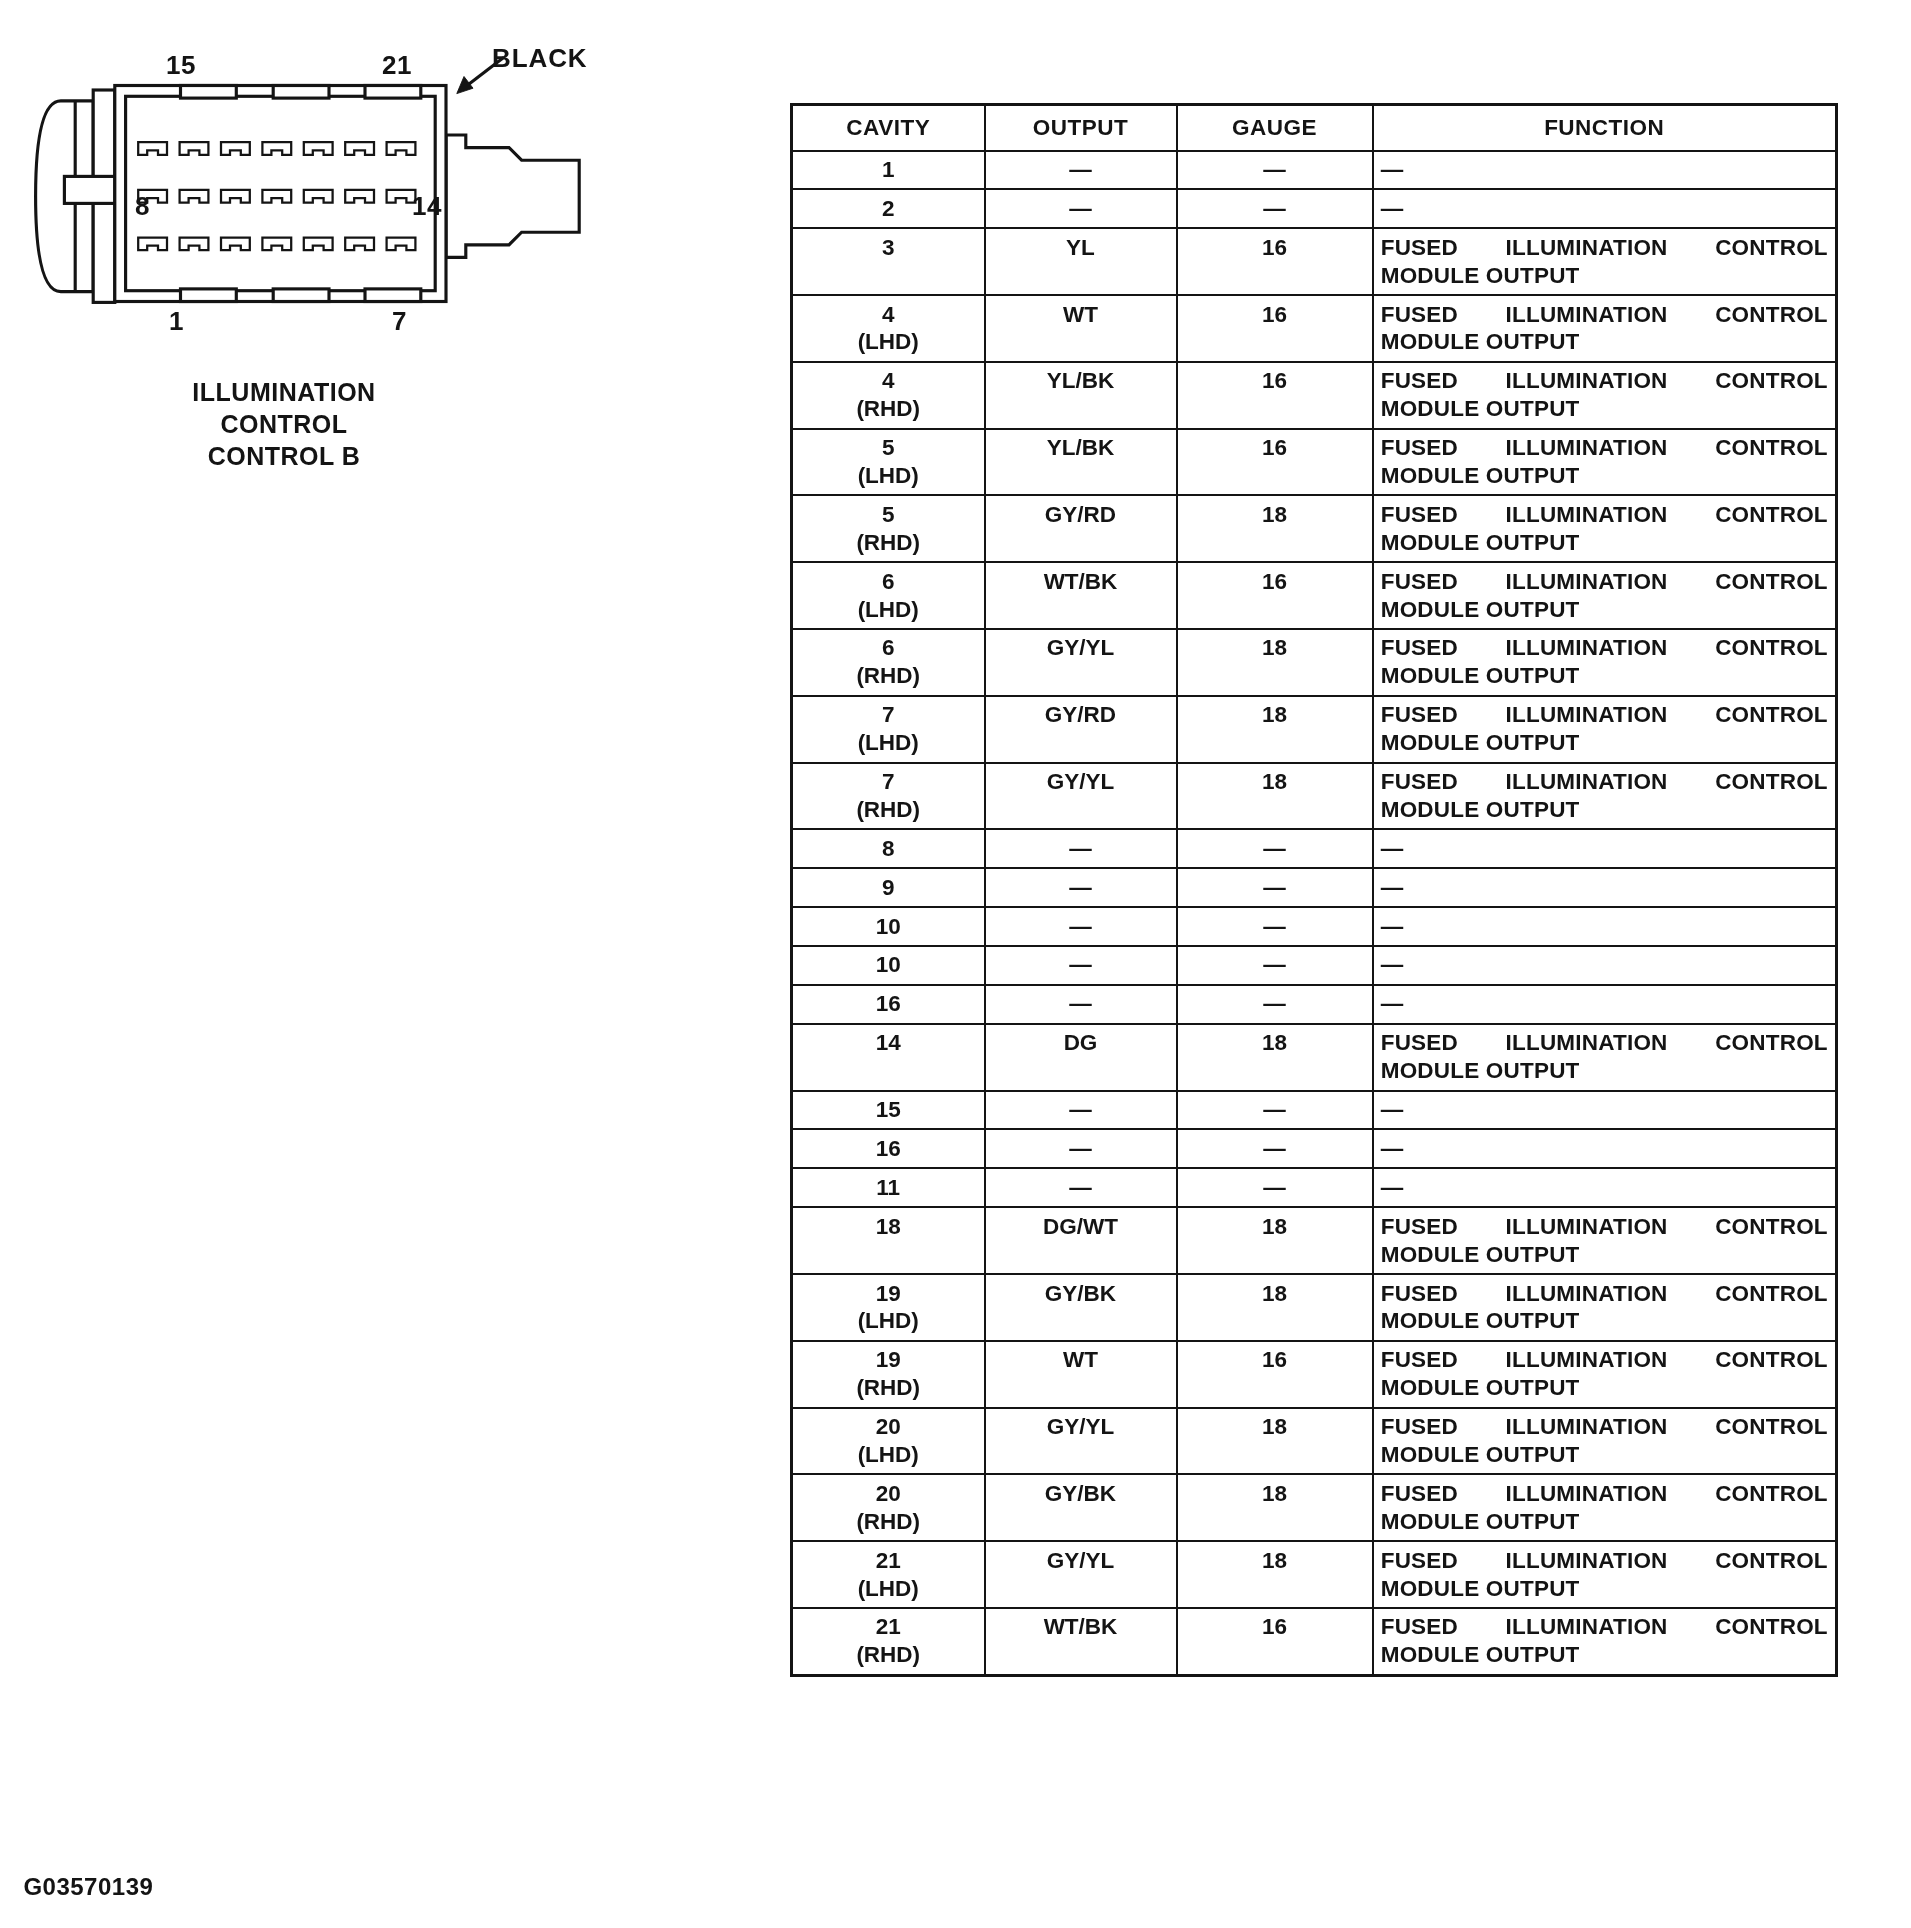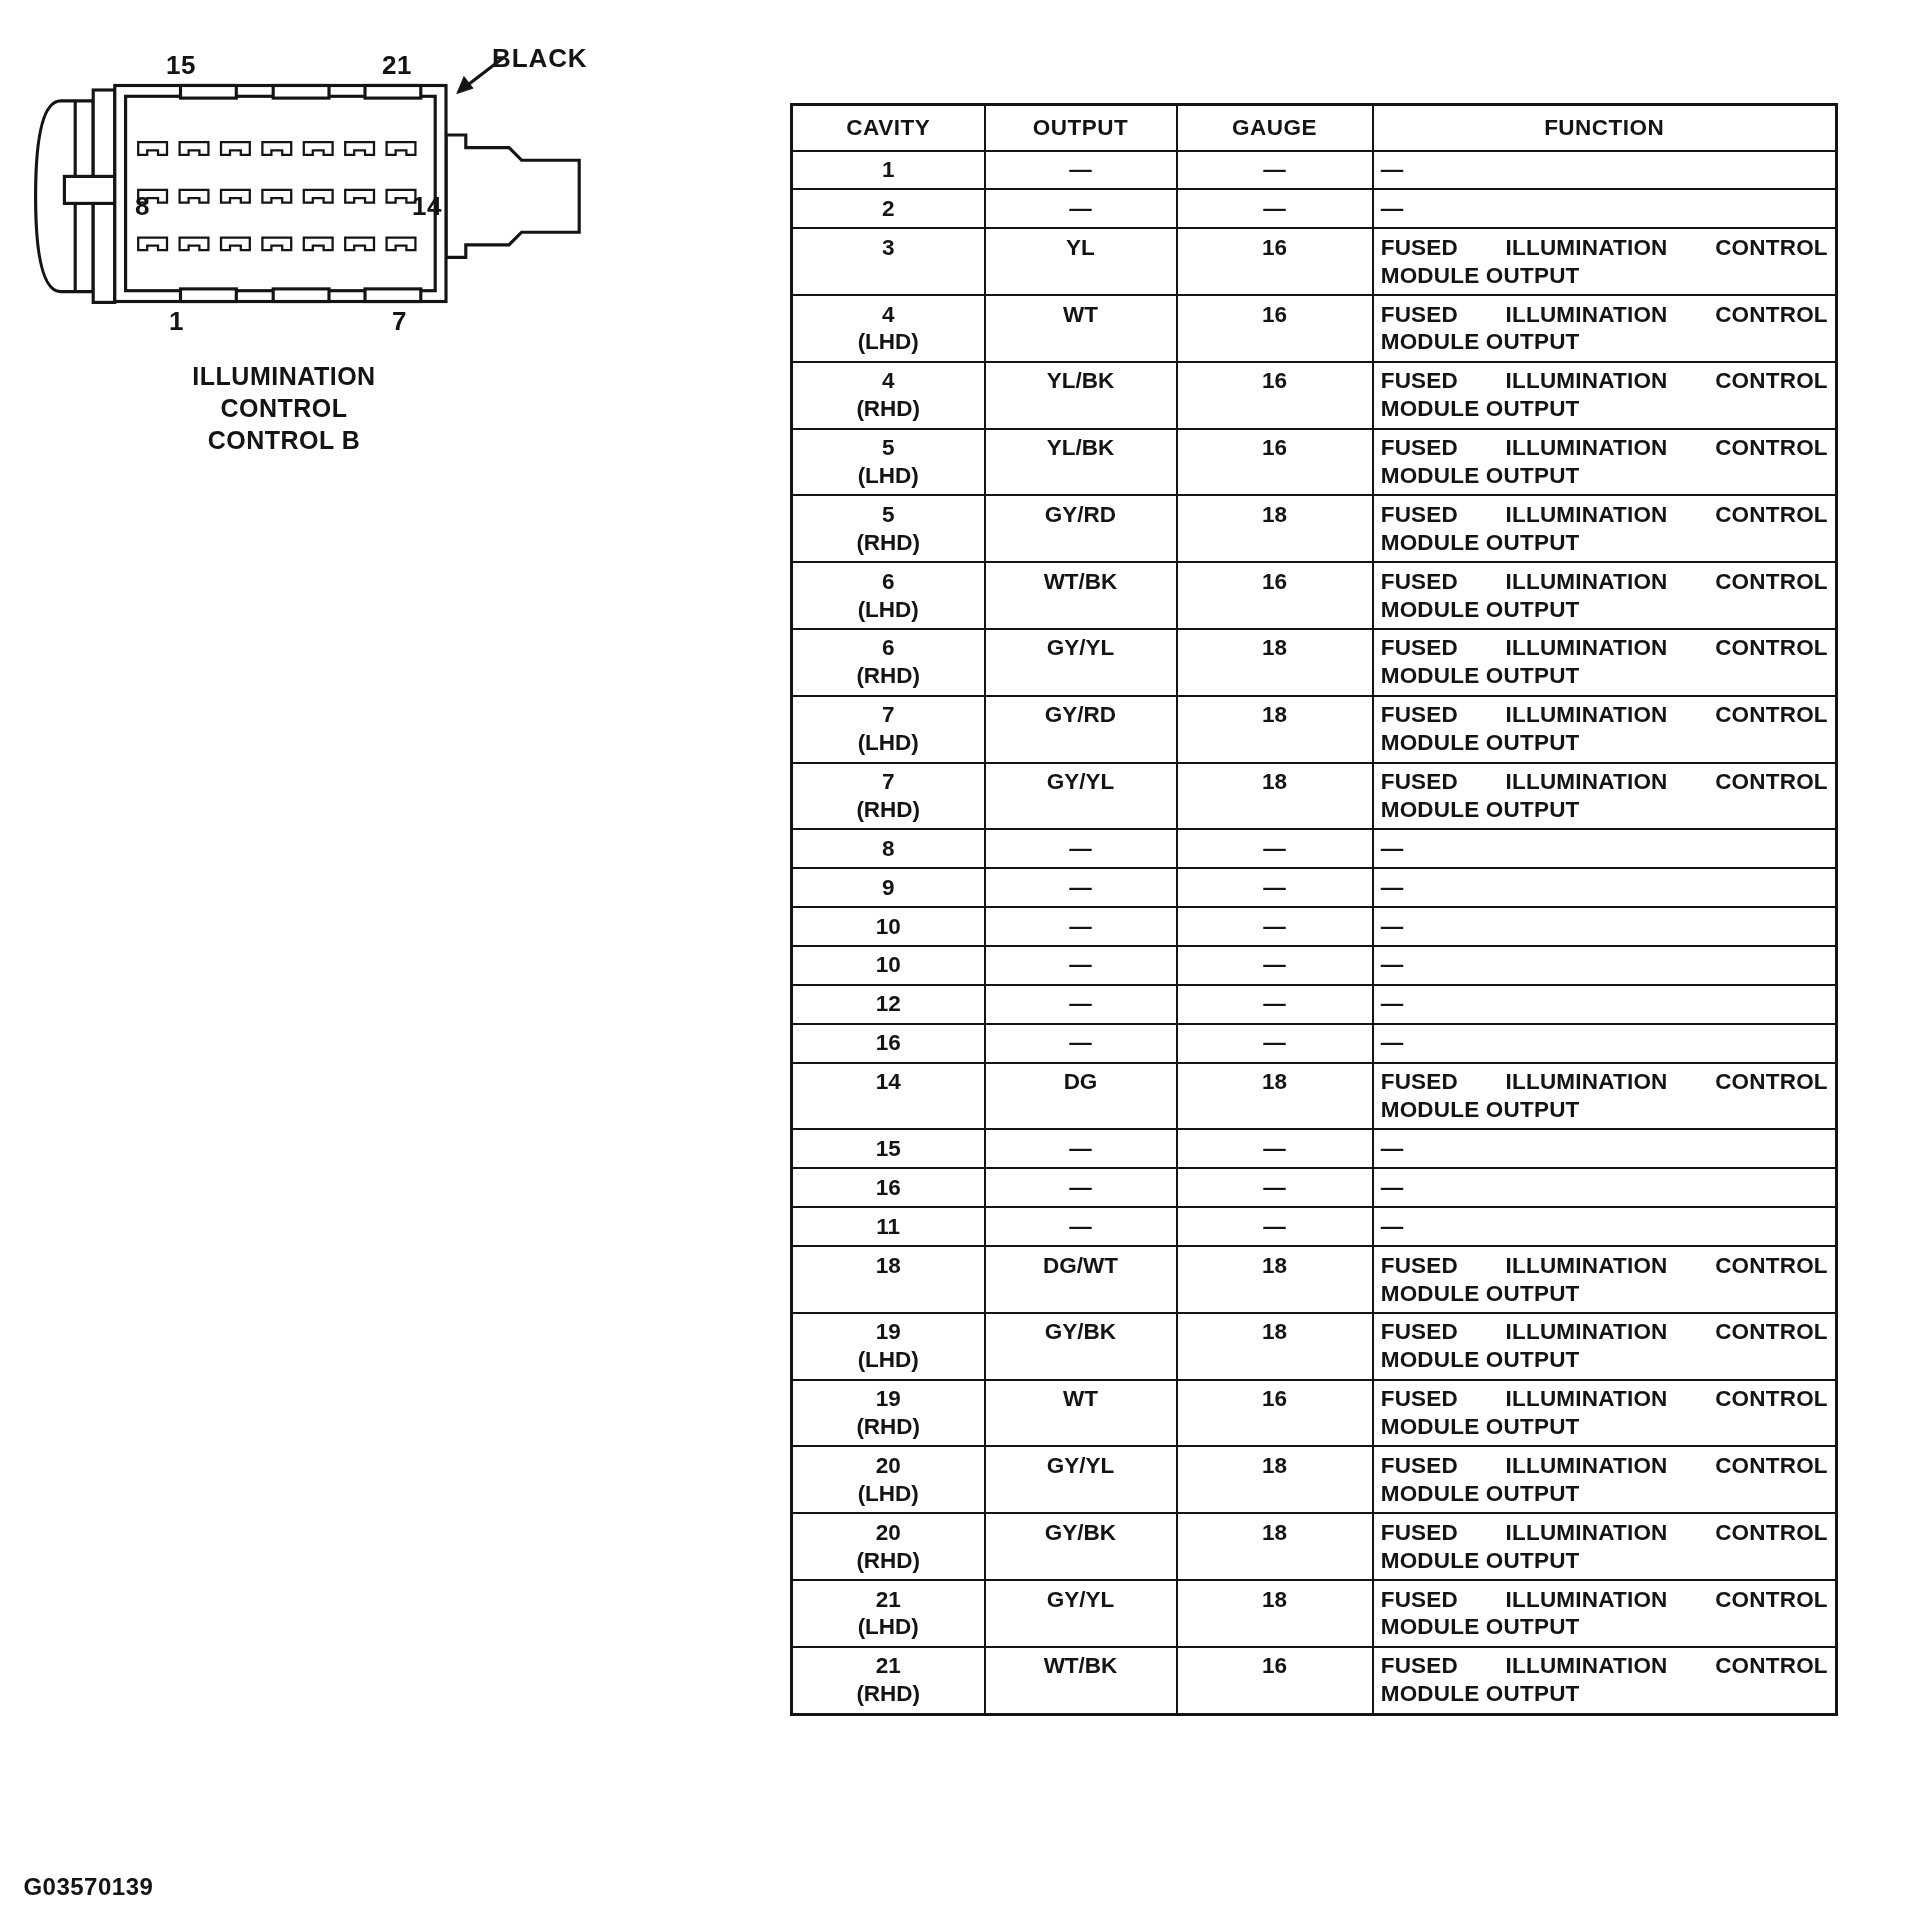--- a/index.html
+++ b/index.html
@@ -19,21 +19,21 @@
   .pin-label {
     position: absolute;
     font-size: 26px; font-weight: bold; color: #141414;
     letter-spacing: 0.5px;
   }
   .color-label {
     position: absolute; left: 492px; top: 43px;
     font-size: 26px; font-weight: bold; letter-spacing: 0.9px;
   }
   .figure-caption {
-    position: absolute; left: 142px; top: 360px; width: 284px;
+    position: absolute; left: 142px; top: 376px; width: 284px;
     text-align: center; font-size: 25px; font-weight: bold;
     line-height: 1.28; letter-spacing: 0.5px;
   }
 
   
   table.pinout {
     position: absolute; left: 790px; top: 103px;
     width: 1044px;
     border-collapse: collapse;
     table-layout: fixed;
@@ -247,26 +247,20 @@
         <td class="c-gauge">—</td>
         <td class="c-func c-func-empty">—</td>
       </tr>
       <tr>
         <td class="c-cavity">10</td>
         <td class="c-color">—</td>
         <td class="c-gauge">—</td>
         <td class="c-func c-func-empty">—</td>
       </tr>
       <tr>
-        <td class="c-cavity">12</td>
-        <td class="c-color">—</td>
-        <td class="c-gauge">—</td>
-        <td class="c-func c-func-empty">—</td>
-      </tr>
-      <tr>
         <td class="c-cavity">16</td>
         <td class="c-color">—</td>
         <td class="c-gauge">—</td>
         <td class="c-func c-func-empty">—</td>
       </tr>
       <tr>
         <td class="c-cavity">14</td>
         <td class="c-color">DG</td>
         <td class="c-gauge">18</td>
         <td class="c-func">FUSED ILLUMINATION CONTROL MODULE OUTPUT</td>

